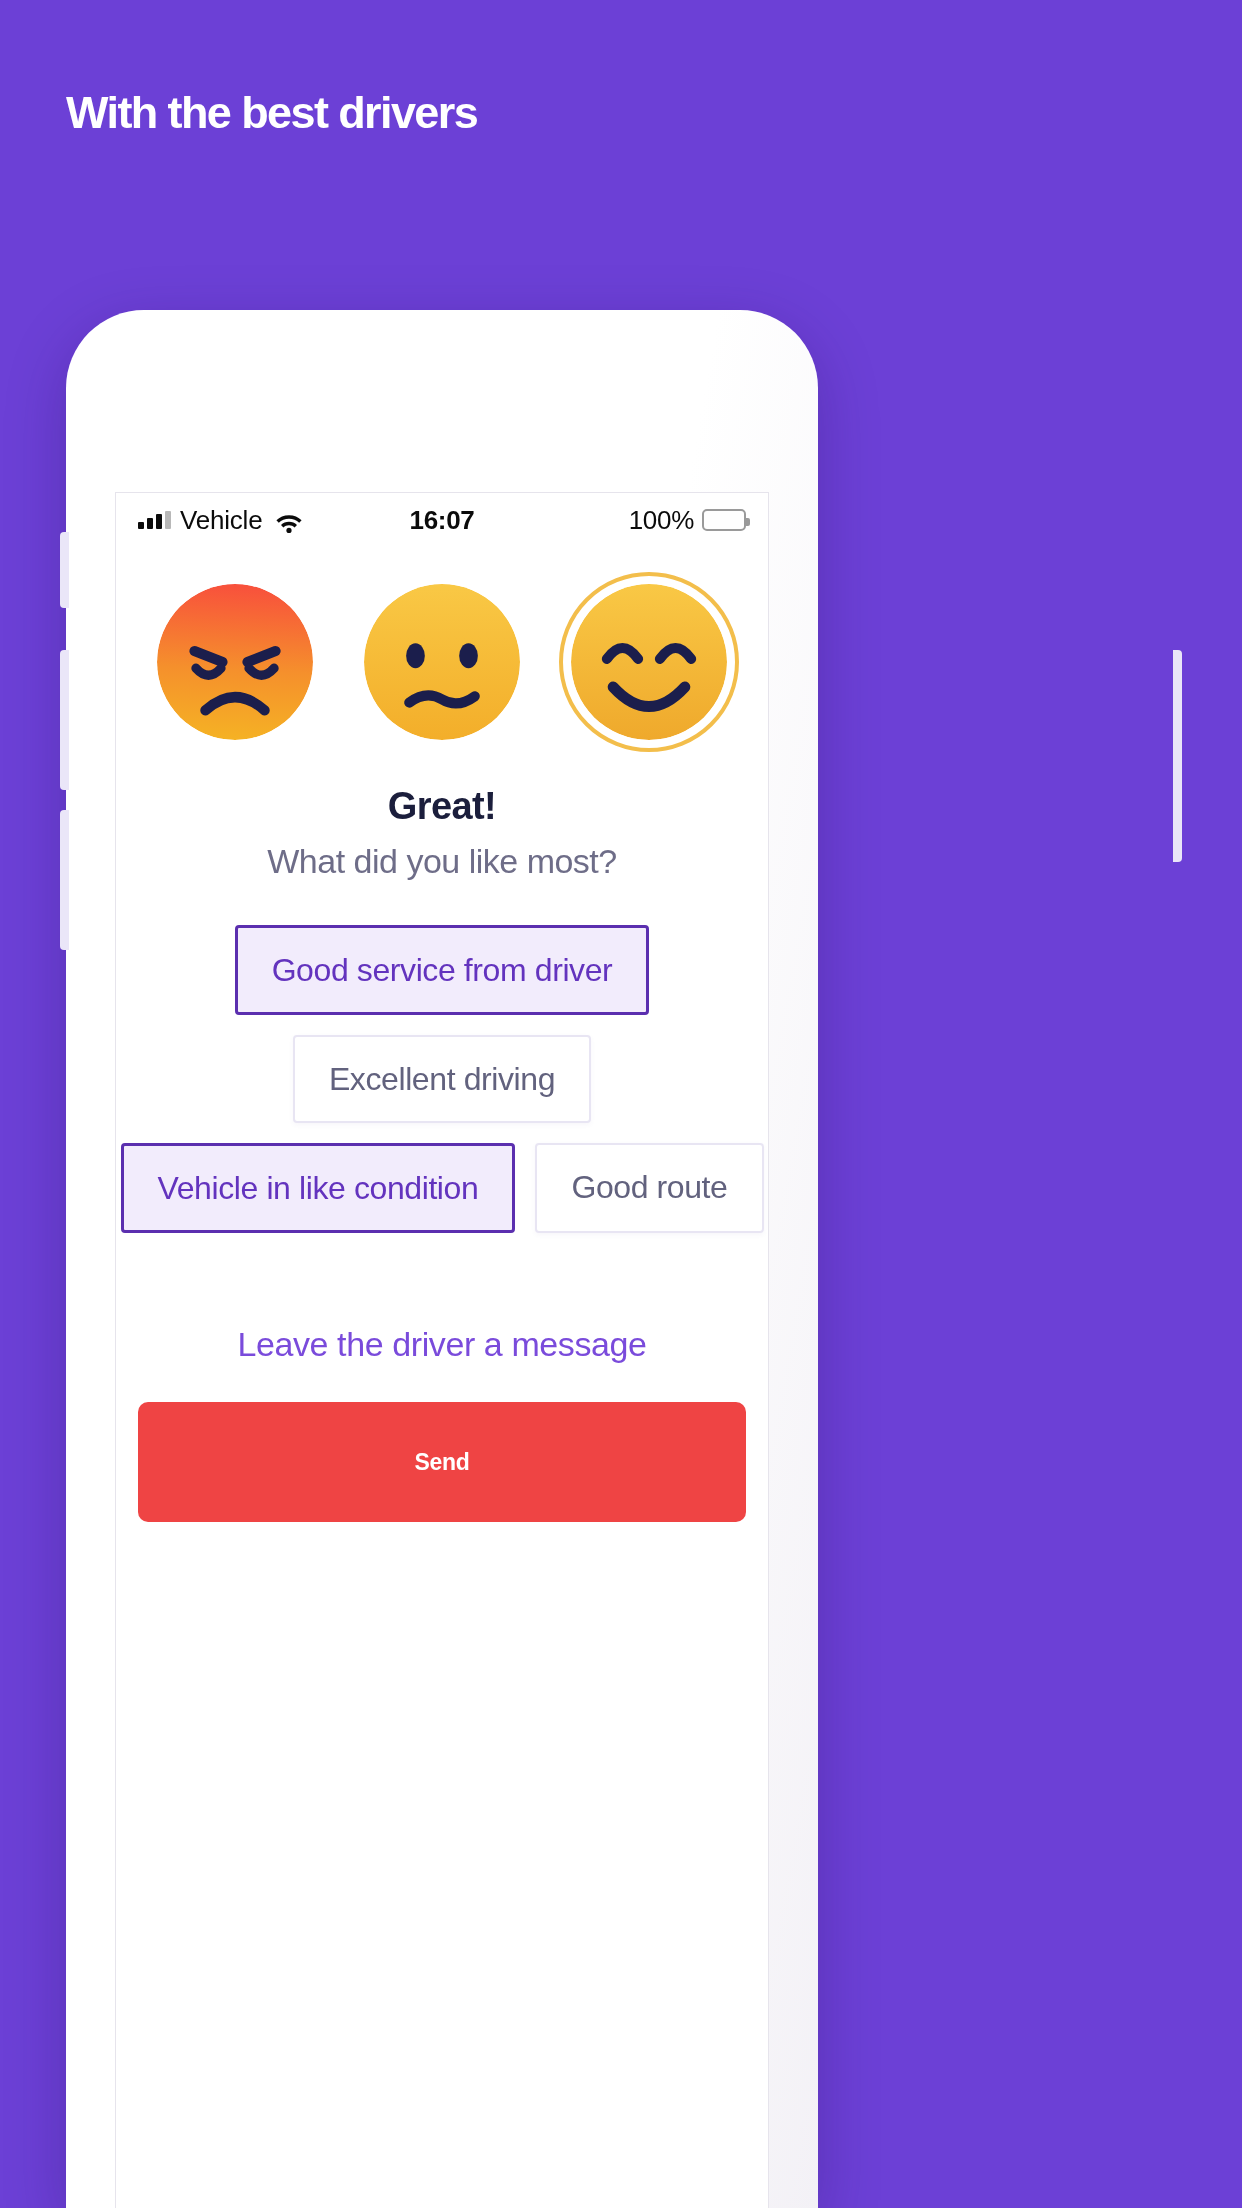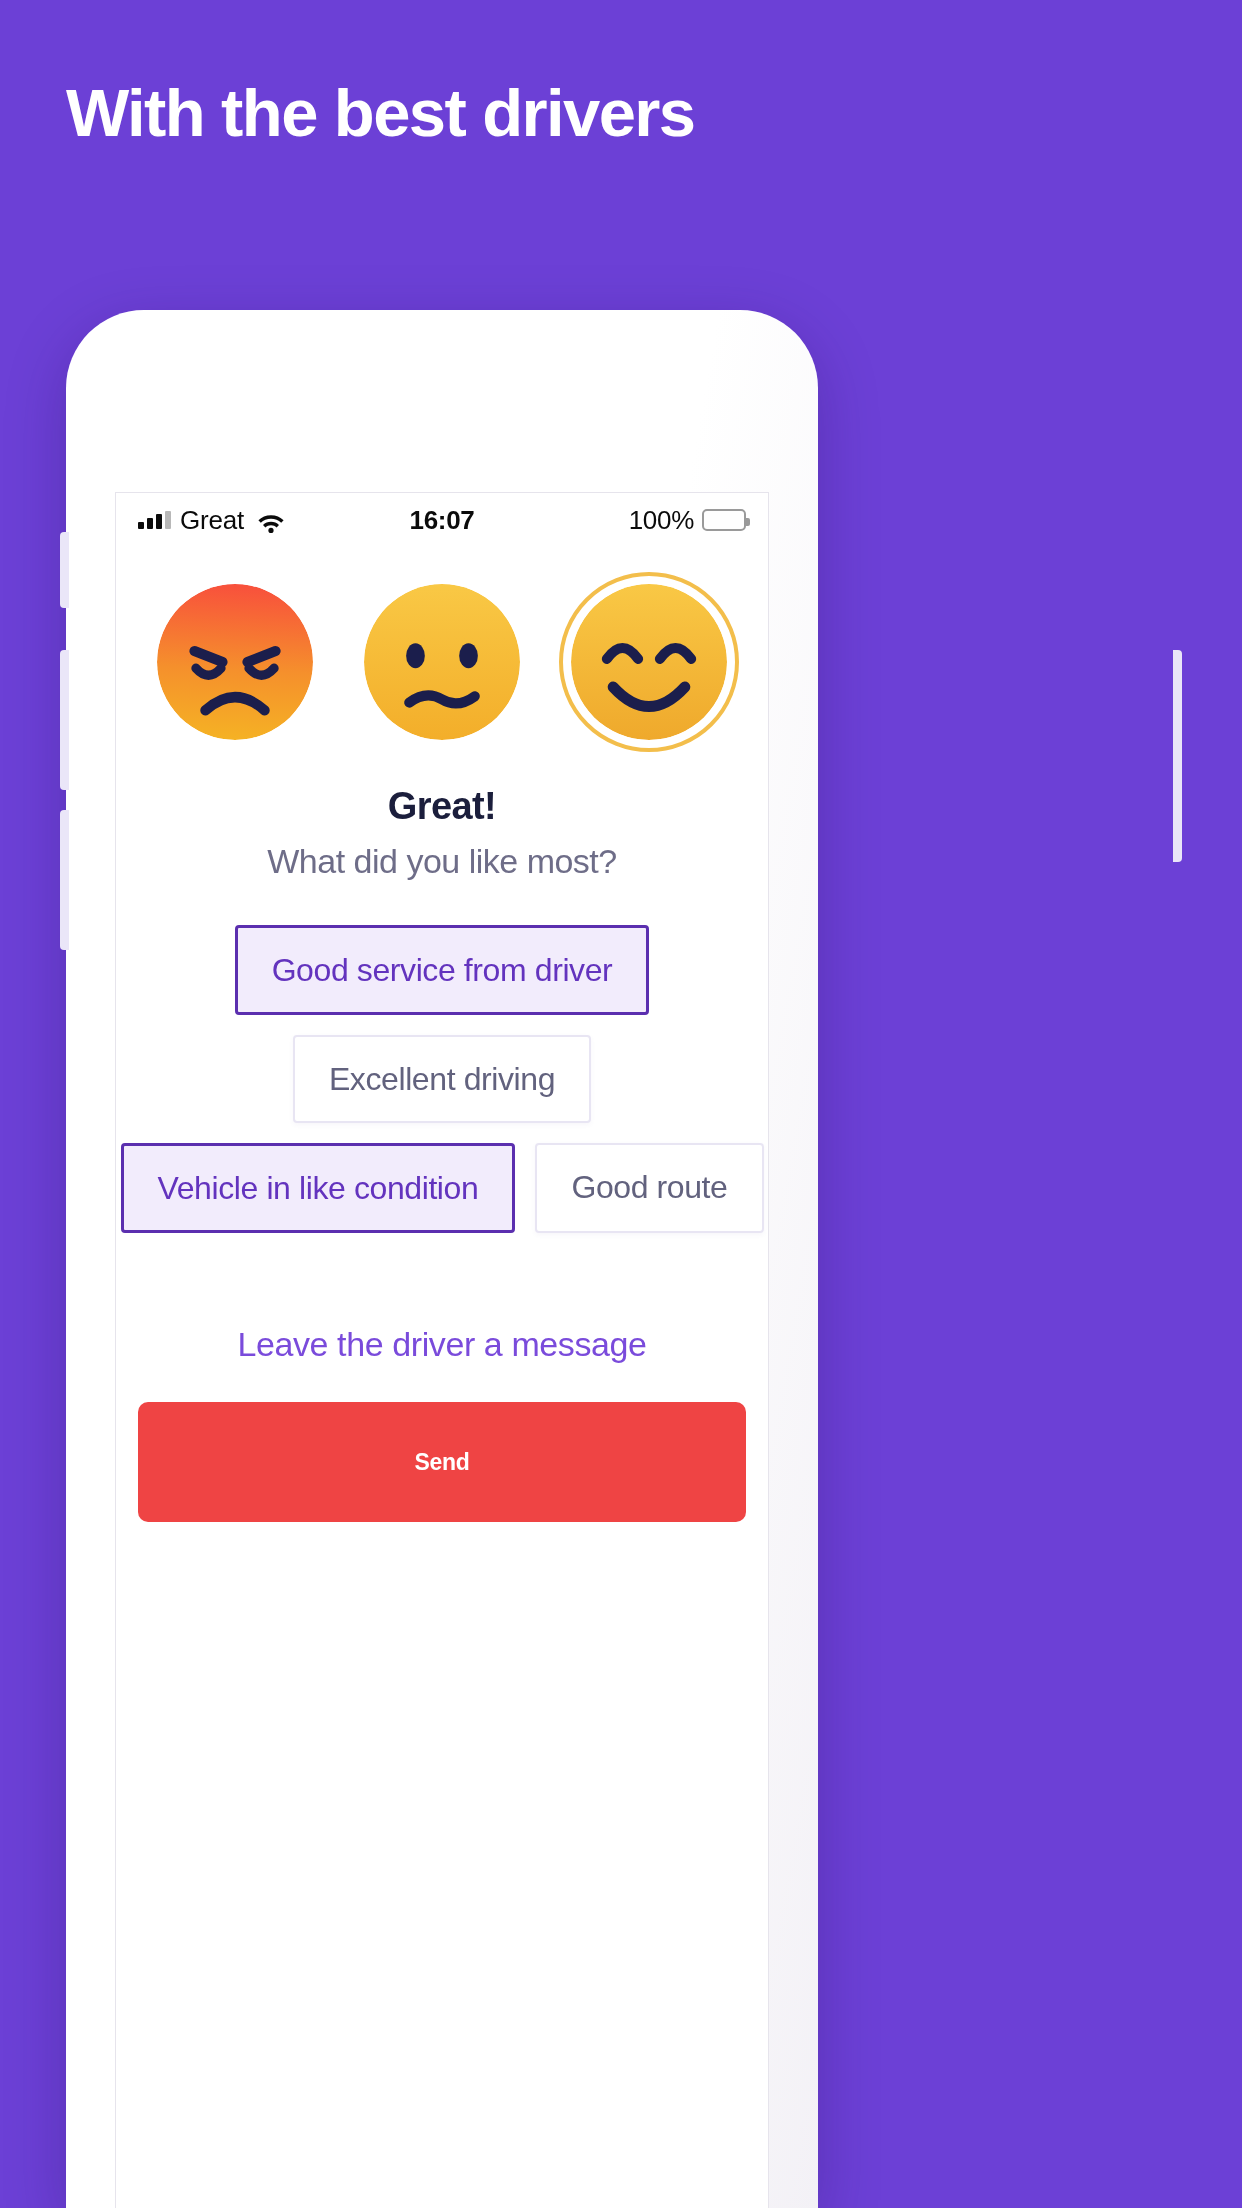--- a/index.html
+++ b/index.html
@@ -11,21 +11,21 @@
     position:relative;
   }
 
   
   .headline {
     position:absolute;
     left:66px;
     top:74px;
     width:1110px;
     color:#FFFFFF;
-    font-size:67px;
+    font-size:45px;
     line-height:78px;
     font-weight:bold;
     letter-spacing:-1.6px;
     white-space:nowrap;
   }
 
   
   .phone {
     position:absolute;
     left:66px;
@@ -204,21 +204,21 @@
   <div class="screen">
 
     <div class="statusbar">
       <div class="sb-left">
         <span class="signal">
           <i></i>
             <i></i>
             <i></i>
             <i></i>
         </span>
-        <span class="carrier">Great</span>
+        <span class="carrier">Vehicle</span>
         <span class="wifi">
           <svg viewBox="0 0 28 21" width="28" height="21">
             <path d="M14 3.2c5 0 9.4 1.9 12.6 5l-2.4 2.5C21.5 8.2 18 6.7 14 6.7S6.5 8.2 3.8 10.7L1.4 8.2C4.6 5.1 9 3.2 14 3.2z" fill="#0B0B0B"></path>
             <path d="M14 9.8c3.1 0 5.9 1.2 8 3.2l-2.4 2.5c-1.5-1.4-3.4-2.2-5.6-2.2s-4.1.8-5.6 2.2L6 13c2.1-2 4.9-3.2 8-3.2z" fill="#0B0B0B"></path>
             <circle cx="14" cy="18.4" r="2.6" fill="#0B0B0B"></circle>
           </svg>
         </span>
       </div>
       <div class="sb-center">16:07</div>
       <div class="sb-right">

